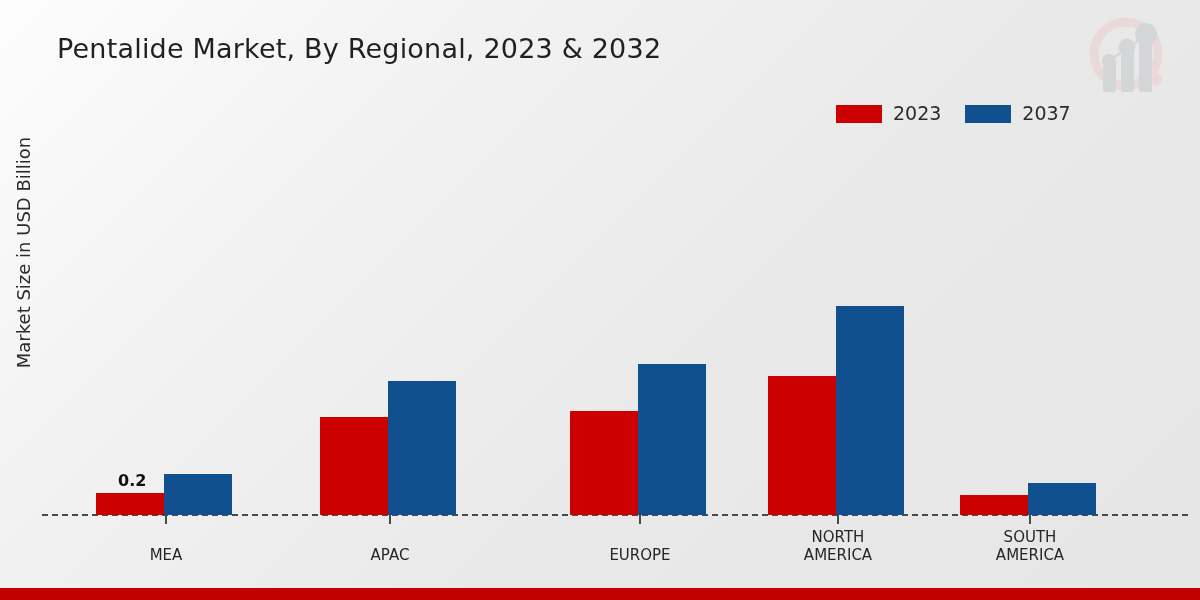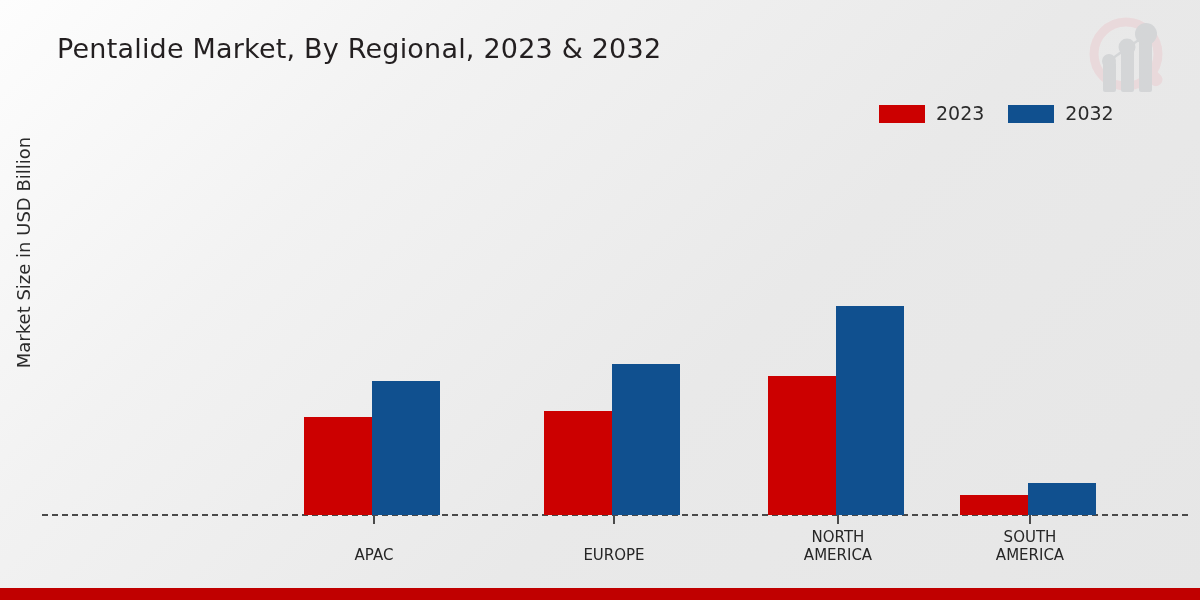--- a/index.html
+++ b/index.html
@@ -23,21 +23,21 @@
 
   
   #watermark{
     position:absolute;right:16px;top:4px;width:108px;height:100px;
     opacity:.95;pointer-events:none;
   }
 
   
   #legend{
     position:absolute;left:836px;top:104px;
-    display:flex;align-items:center;gap:24px;margin-left:43px;
+    display:flex;align-items:center;gap:24px;
   }
   .legend-item{display:flex;align-items:center;gap:11px;}
   .legend-swatch{width:46px;height:18px;display:block;}
   .legend-label{font-size:19px;color:#2b2b2b;line-height:1;}
 
   
   #y-axis-title{
     position:absolute;left:-142px;top:242px;width:330px;
     transform:rotate(-90deg);
     text-align:center;font-size:18px;color:#2b2b2b;white-space:nowrap;
@@ -96,42 +96,53 @@
     </svg>
   </div>
 
   <div id="legend">
     <div class="legend-item">
       <span class="legend-swatch" style="background:#cc0000"></span>
       <span class="legend-label">2023</span>
     </div>
     <div class="legend-item">
       <span class="legend-swatch" style="background:#10508f"></span>
-      <span class="legend-label">2032</span>
+      <span class="legend-label">2037</span>
     </div>
   </div>
 
   <div id="y-axis-title">Market Size in USD Billion</div>
 
   <div id="plot">
     <div id="baseline"></div>
 
+    <div class="group" style="left:96px;width:140px;height:600px;">
+      <div class="bars">
+        <div class="bar red" style="height:22px"></div>
+        <div class="bar blue" style="height:41px"></div>
+      </div>
+      <div class="value-label" style="left:22px;bottom:110px;">0.2</div>
+      <div class="tick" style="left:70px;"></div>
+      <div class="cat-label" style="left:70px;">
+        <span>MEA</span>
+      </div>
+    </div>
 
-    <div class="group" style="left:304px;width:140px;height:480px;margin-top:48px;">
+    <div class="group" style="left:320px;width:140px;height:480px;margin-top:48px;">
       <div class="bars">
         <div class="bar red" style="height:98px"></div>
         <div class="bar blue" style="height:134px"></div>
       </div>
       <div class="tick" style="left:70px;"></div>
       <div class="cat-label" style="left:70px;">
         <span>APAC</span>
       </div>
     </div>
 
-    <div class="group" style="left:544px;width:140px;height:596px;">
+    <div class="group" style="left:570px;width:140px;height:596px;">
       <div class="bars">
         <div class="bar red" style="height:104px"></div>
         <div class="bar blue" style="height:151px"></div>
       </div>
       <div class="tick" style="left:70px;"></div>
       <div class="cat-label" style="left:70px;">
         <span>EUROPE</span>
       </div>
     </div>
 

